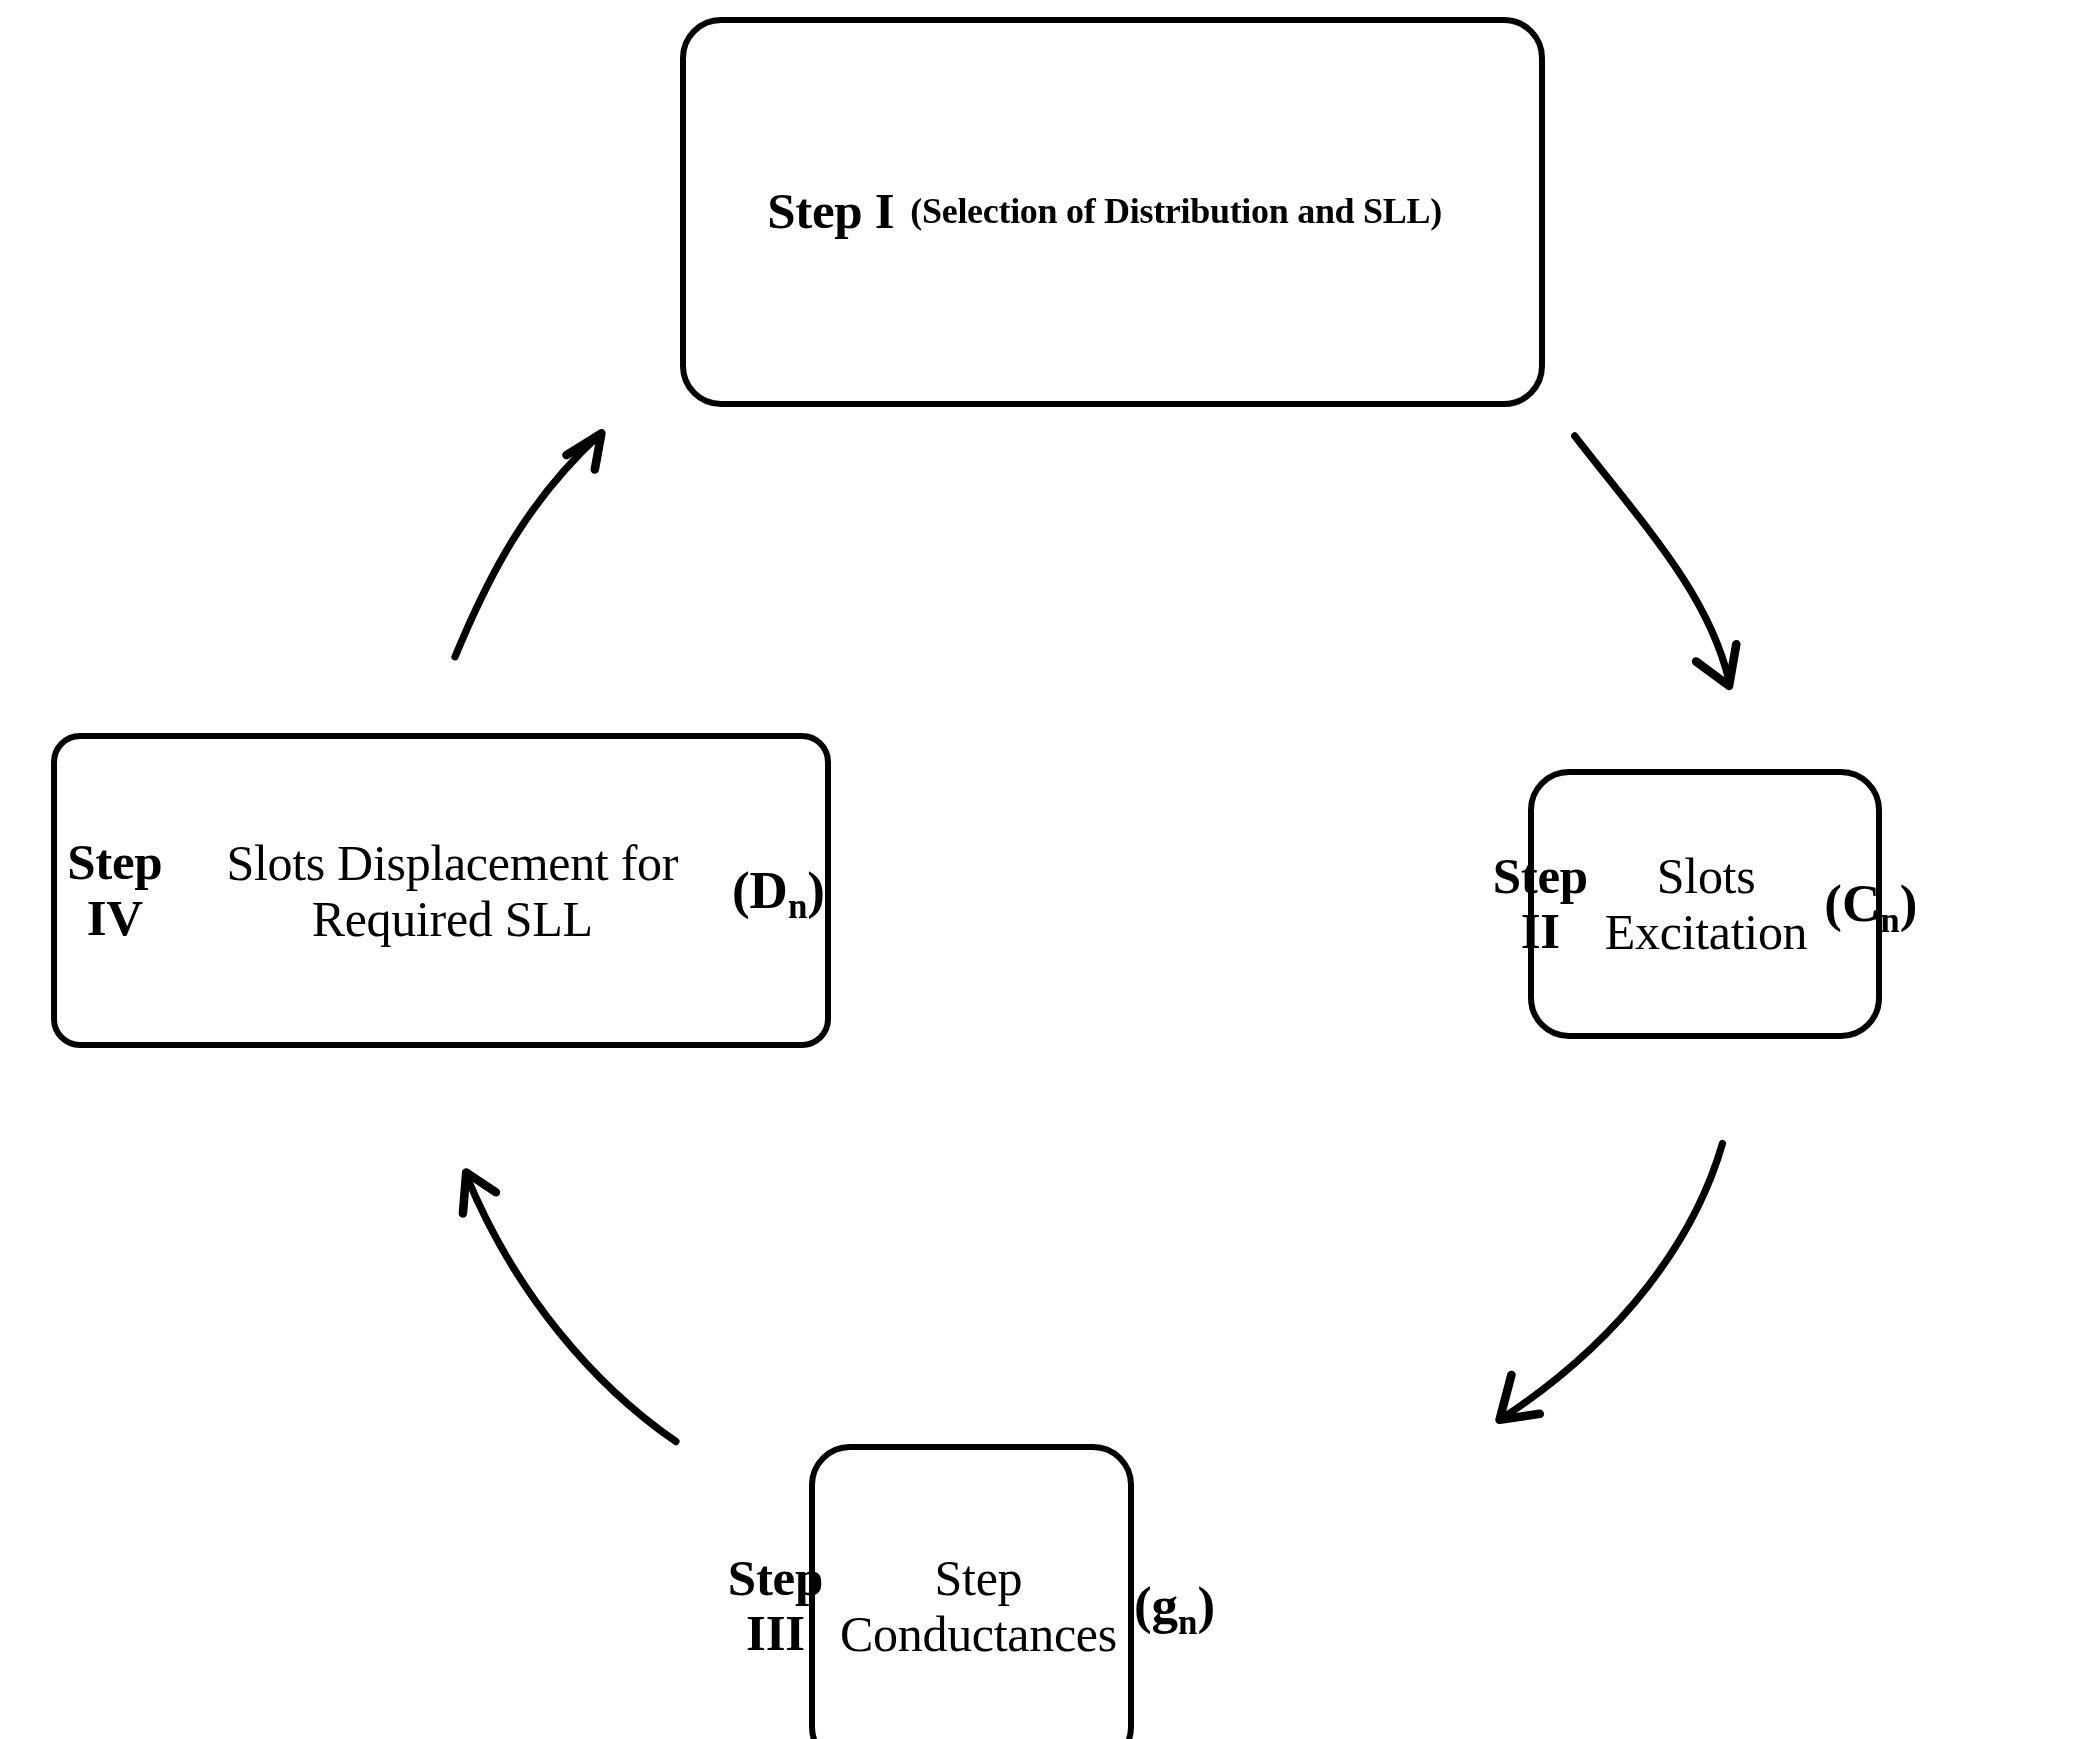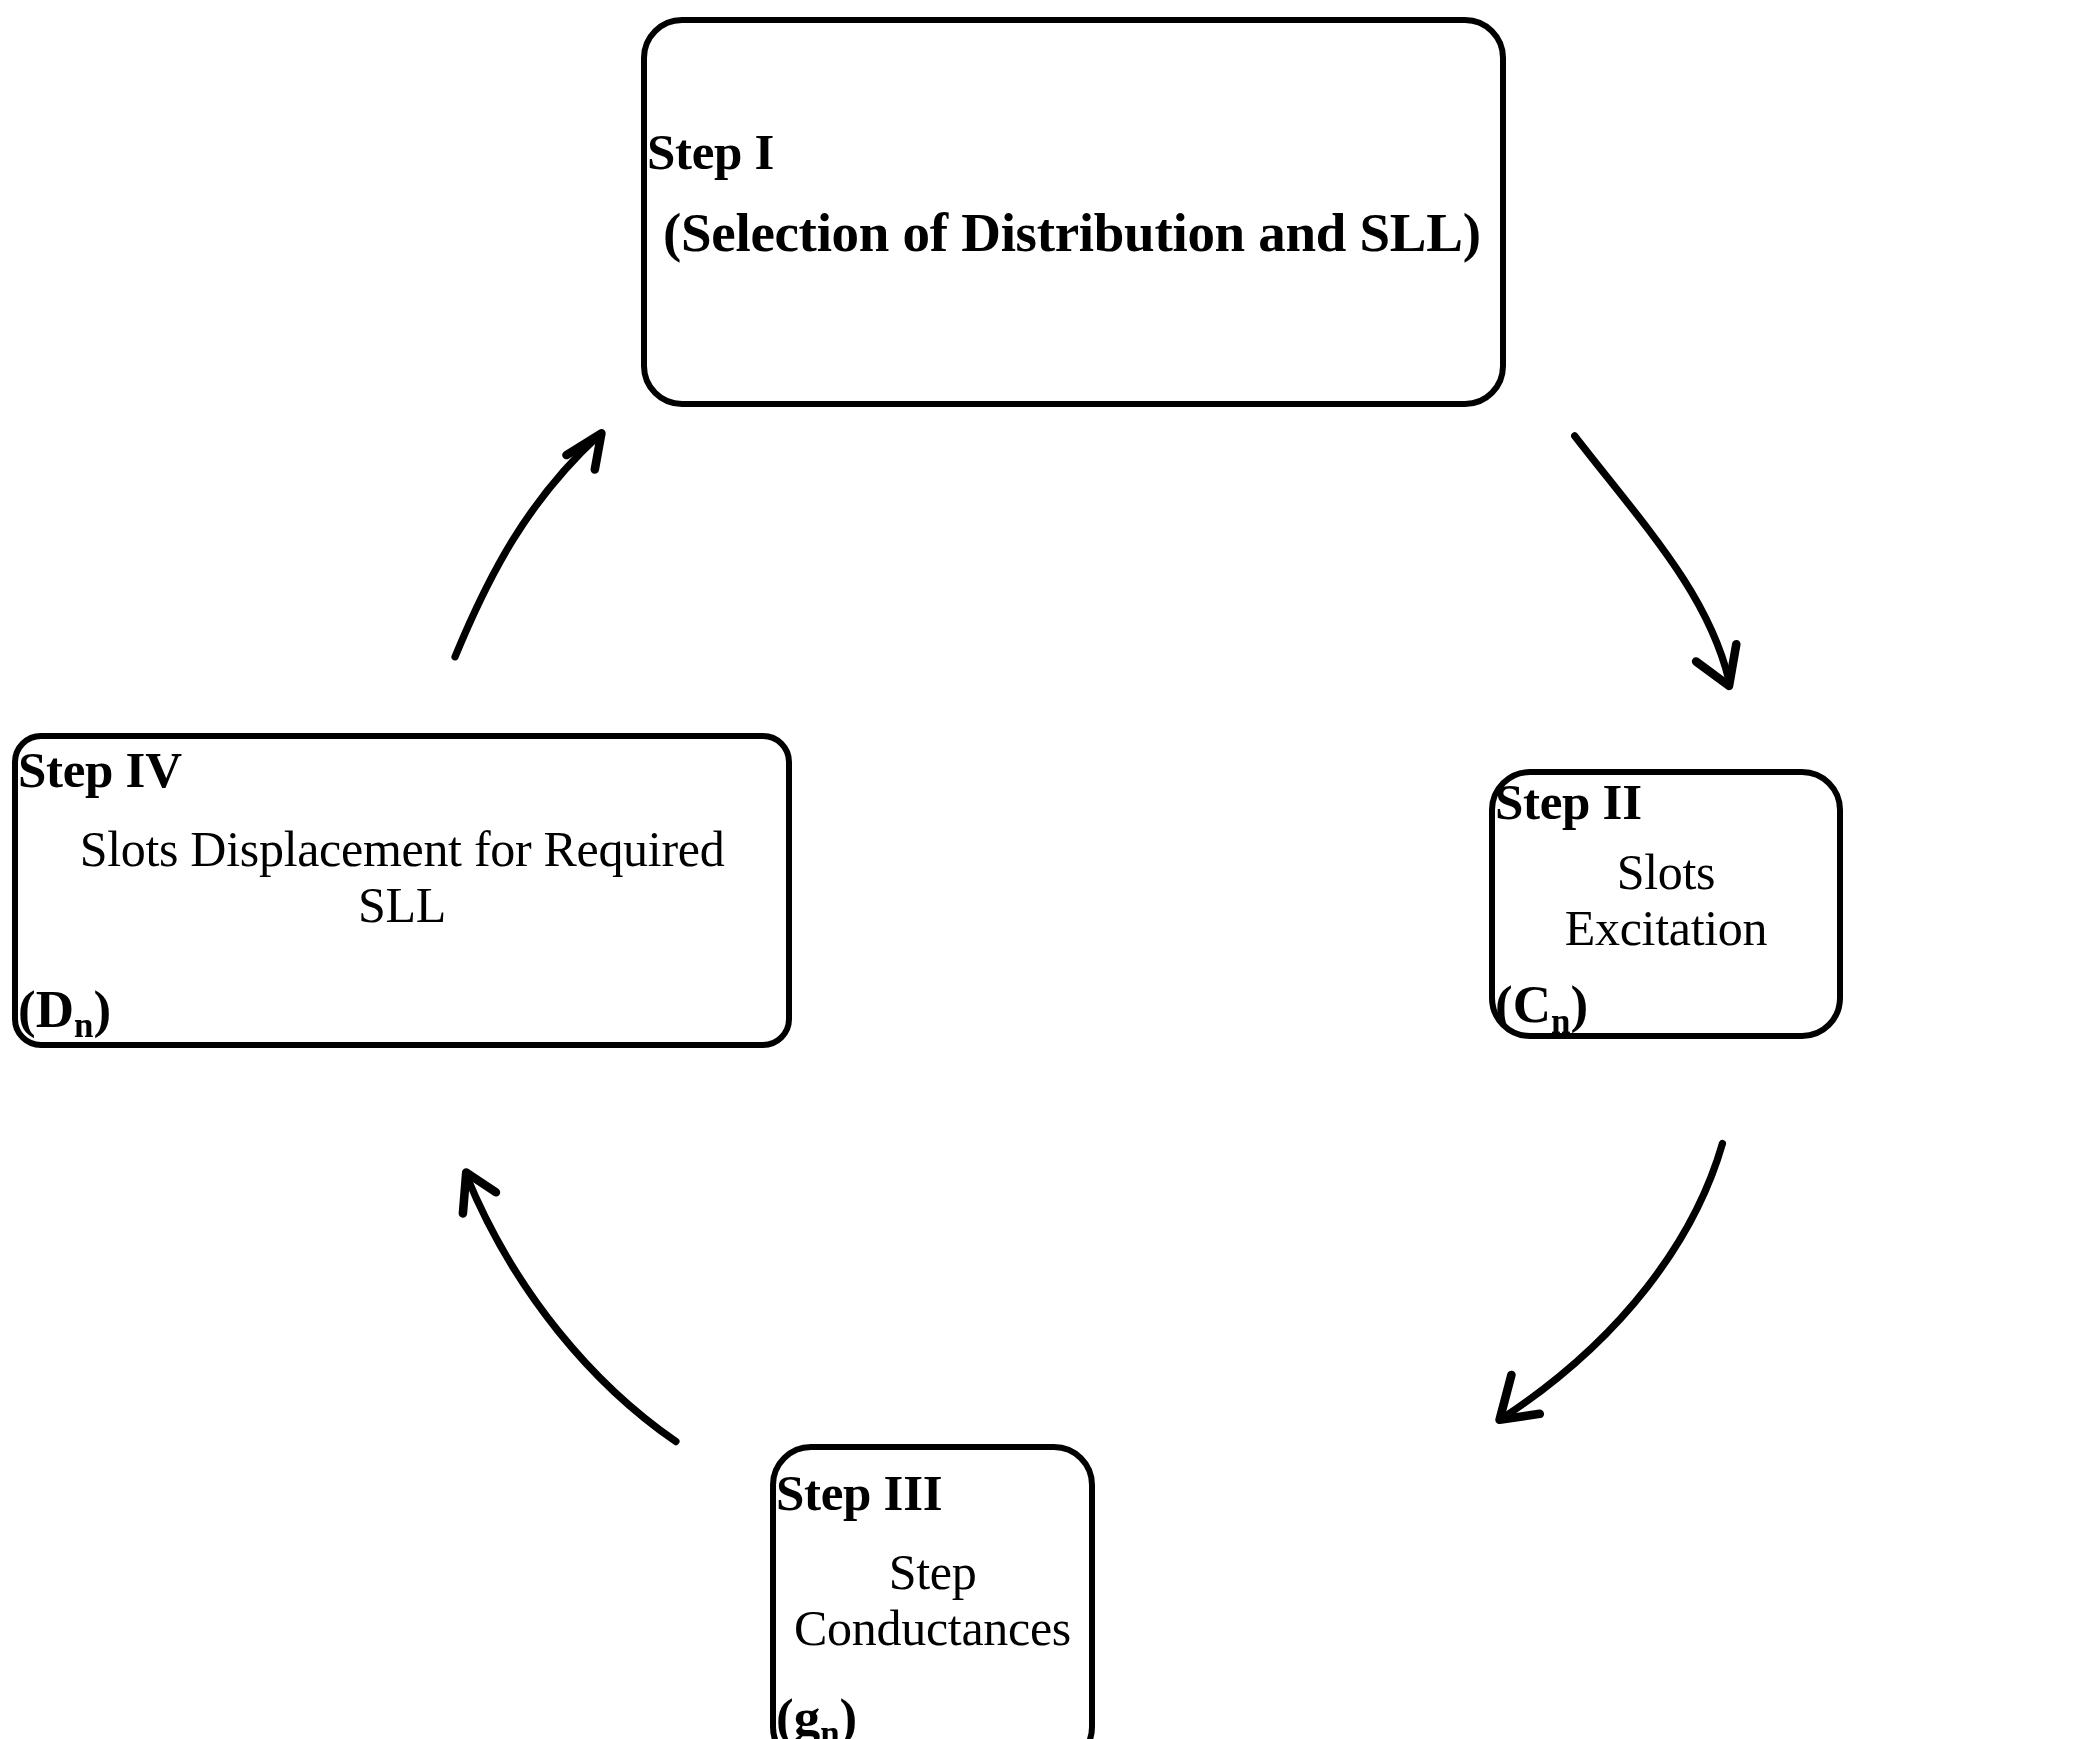--- a/index.html
+++ b/index.html
@@ -15,35 +15,35 @@
     overflow: hidden;
     font-family: "Liberation Serif", "DejaVu Serif", serif;
   }
   .step-box {
     position: absolute;
     box-sizing: border-box;
     background: #ffffff;
     border: 6.6px solid #000000;
     border-radius: 41px;
     display: flex;
-    flex-direction: column;
-    align-items: flex-start;
+    align-items: center;
     justify-content: center;
     text-align: center;
     color: #000000;
+    margin-left: 39px;
   }
   .step-title {
     font-weight: bold;
     font-size: 51px;
     line-height: 1.08;
     letter-spacing: -0.3px;
   }
   .step-subtitle-bold {
     font-weight: bold;
-    font-size: 55px;
+    font-size: 36px;
     line-height: 1.12;
     letter-spacing: -0.3px;
     padding: 0 16px;
   }
   .step-body {
     font-weight: normal;
     font-size: 50px;
     line-height: 1.12;
     letter-spacing: -0.3px;
     padding: 0 17px;

